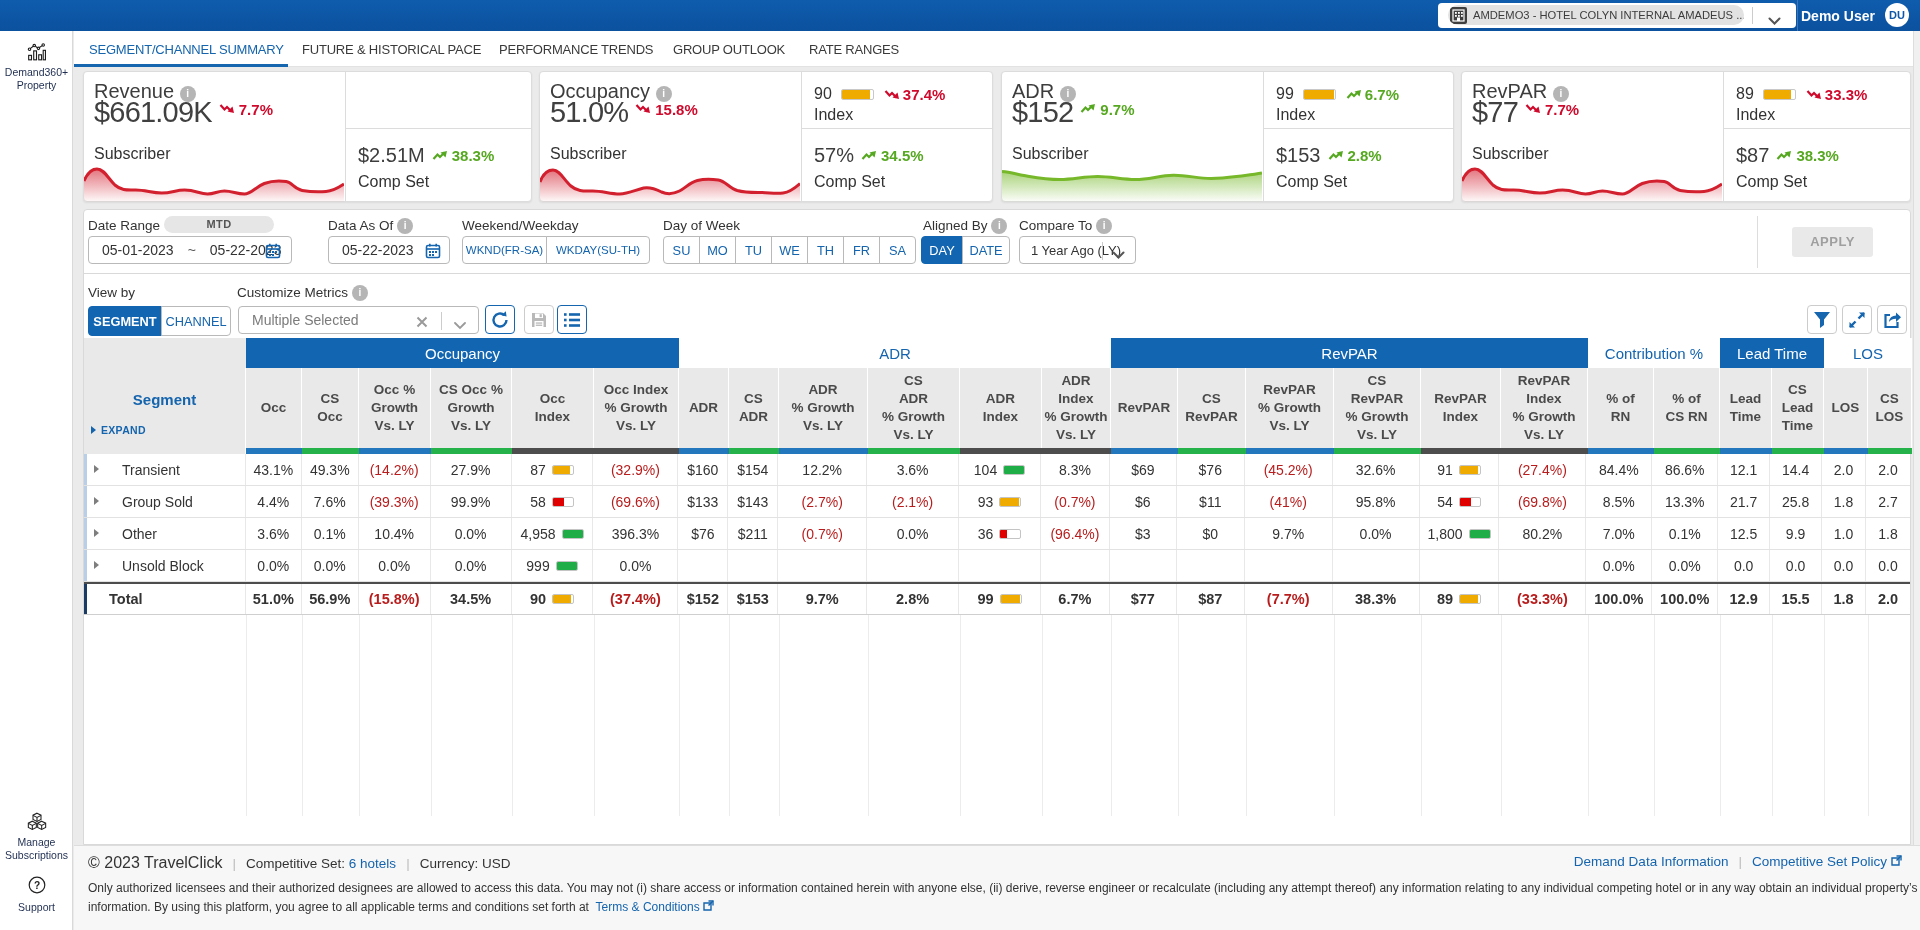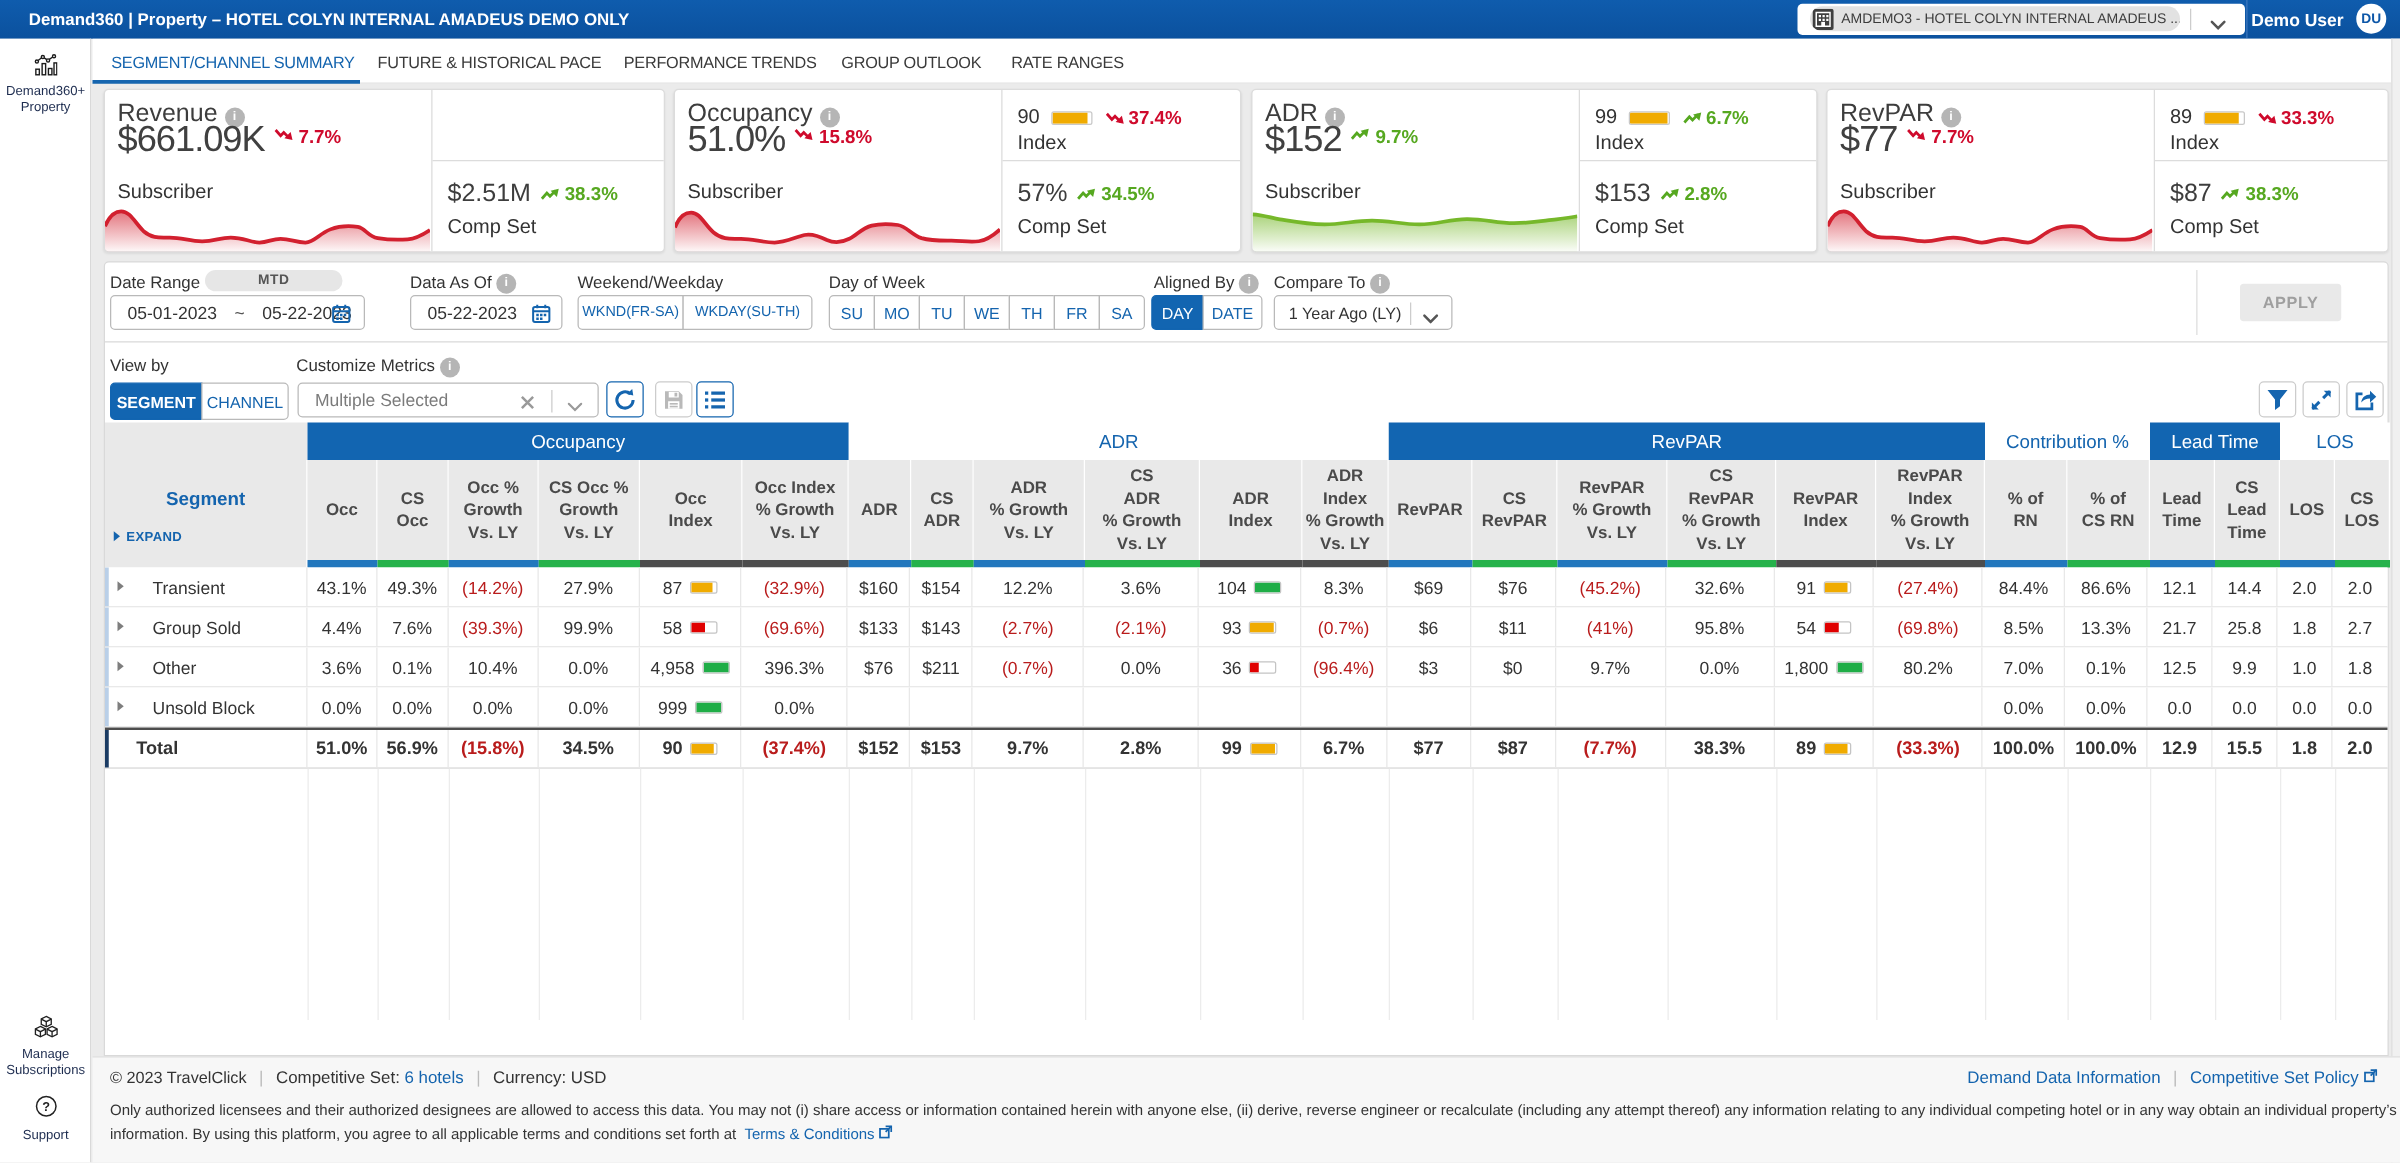--- a/index.html
+++ b/index.html
@@ -71,21 +71,20 @@
 .gridline{position:absolute;top:0;width:1px;height:100%;background:#ececec}
 .footer{left:74px;top:845px;width:1846px;height:85px;background:#f7f7f7;border-top:1px solid #ddd;font-size:13.5px;color:#333}
 .footer .l1{position:absolute;left:14px;top:8px;display:flex;align-items:center;white-space:nowrap}
 .footer .l1 .sep{color:#bbb;margin:0 10px}
 .footer a{color:#1464ae;text-decoration:none}
 .legal{position:absolute;left:14px;top:33px;width:1834px;font-size:12px;line-height:1.55;color:#333}
 .rlinks{position:absolute;right:18px;top:8px;display:flex;align-items:center;white-space:nowrap;font-size:13.5px}
 .info{display:inline-block;width:16px;height:16px;border-radius:50%;background:#b5b5b5;color:#fff;font-size:10px;font-weight:bold;text-align:center;line-height:16px;font-style:normal;vertical-align:1px}
 </style></head><body>
 <div class="abs topbar">
-    <div class="title">Demand360 | Property – HOTEL COLYN INTERNAL AMADEUS DEMO ONLY</div>
     <div class="selwrap">
       <div class="selpill">
         <svg width="17" height="17" viewBox="0 0 17 17" style="">
           <rect x="0" y="0" width="17" height="17" rx="2" fill="#3f3f3f"></rect>
           <rect x="3" y="3" width="11" height="11" fill="#3f3f3f" stroke="#fff" stroke-width="1.2"></rect>
           <rect x="5" y="5" width="1.8" height="1.8" fill="#fff"></rect>
           <rect x="8" y="5" width="1.8" height="1.8" fill="#fff"></rect>
           <rect x="11" y="5" width="1.8" height="1.8" fill="#fff"></rect>
           <rect x="5" y="8" width="1.8" height="1.8" fill="#fff"></rect>
           <rect x="8" y="8" width="1.8" height="1.8" fill="#fff"></rect>
@@ -317,21 +316,21 @@
     <div class="btn" style="left:615px;top:26px;width:37px;">MO</div>
     <div class="btn" style="left:651px;top:26px;width:37px;">TU</div>
     <div class="btn" style="left:687px;top:26px;width:37px;">WE</div>
     <div class="btn" style="left:723px;top:26px;width:37px;">TH</div>
     <div class="btn" style="left:759px;top:26px;width:37px;">FR</div>
     <div class="btn" style="left:795px;top:26px;width:37px;border-radius:0 4px 4px 0">SA</div>
     <div class="flabel" style="left:839px;top:8px">Aligned By <span class="info">i</span></div>
     <div class="btn on" style="left:837px;top:26px;width:42px;border-radius:4px 0 0 4px">DAY</div>
     <div class="btn" style="left:878px;top:26px;width:48px;border-radius:0 4px 4px 0">DATE</div>
     <div class="flabel" style="left:935px;top:8px">Compare To <span class="info">i</span></div>
-    <div class="inbox" style="left:935px;top:26px;width:143px;border-radius:4px;font-size:13px">
+    <div class="inbox" style="left:935px;top:26px;width:117px;border-radius:4px;font-size:13px">
       <span style="margin-left:11px">1 Year Ago (LY)</span>
       <span style="position:absolute;right:32px;top:5px;width:1px;height:18px;background:#ccc"></span>
       <span style="position:absolute;right:10px;top:10px"><svg width="13" height="8" viewBox="0 0 13 8" style="">
           <path d="M1.5 1.5 L6.5 6.5 L11.5 1.5" fill="none" stroke="#555" stroke-width="2" stroke-linecap="round"></path>
         </svg></span>
     </div>
     <div class="fdiv" style="left:1673px;top:6px;height:52px"></div>
     <div class="apply">APPLY</div>
     <div style="position:absolute;left:0;top:63px;width:1826px;height:1px;background:#d9d9d9"></div>
     <div class="flabel" style="left:4px;top:75px">View by</div>
@@ -708,21 +707,21 @@
       <div class="gridline" style="left:1504px"></div>
       <div class="gridline" style="left:1570px"></div>
       <div class="gridline" style="left:1636px"></div>
       <div class="gridline" style="left:1688px"></div>
       <div class="gridline" style="left:1740px"></div>
       <div class="gridline" style="left:1784px"></div>
     </div>
   </div>
 <div class="abs footer">
     <div class="l1">
-      <span style="font-size:13px">© 2023 TravelClick</span>
+      <span style="font-size:16px">© 2023 TravelClick</span>
       <span class="sep">|</span>
       <span>Competitive Set: <a>6 hotels</a></span>
       <span class="sep">|</span>
       <span>Currency: USD</span>
     </div>
     <div class="rlinks">
       <a>Demand Data Information</a>
       <span style="color:#bbb;margin:0 10px">|</span>
       <a>Competitive Set Policy</a>
       <span style="margin-left:4px"><svg width="11" height="11" viewBox="0 0 11 11" style="">

